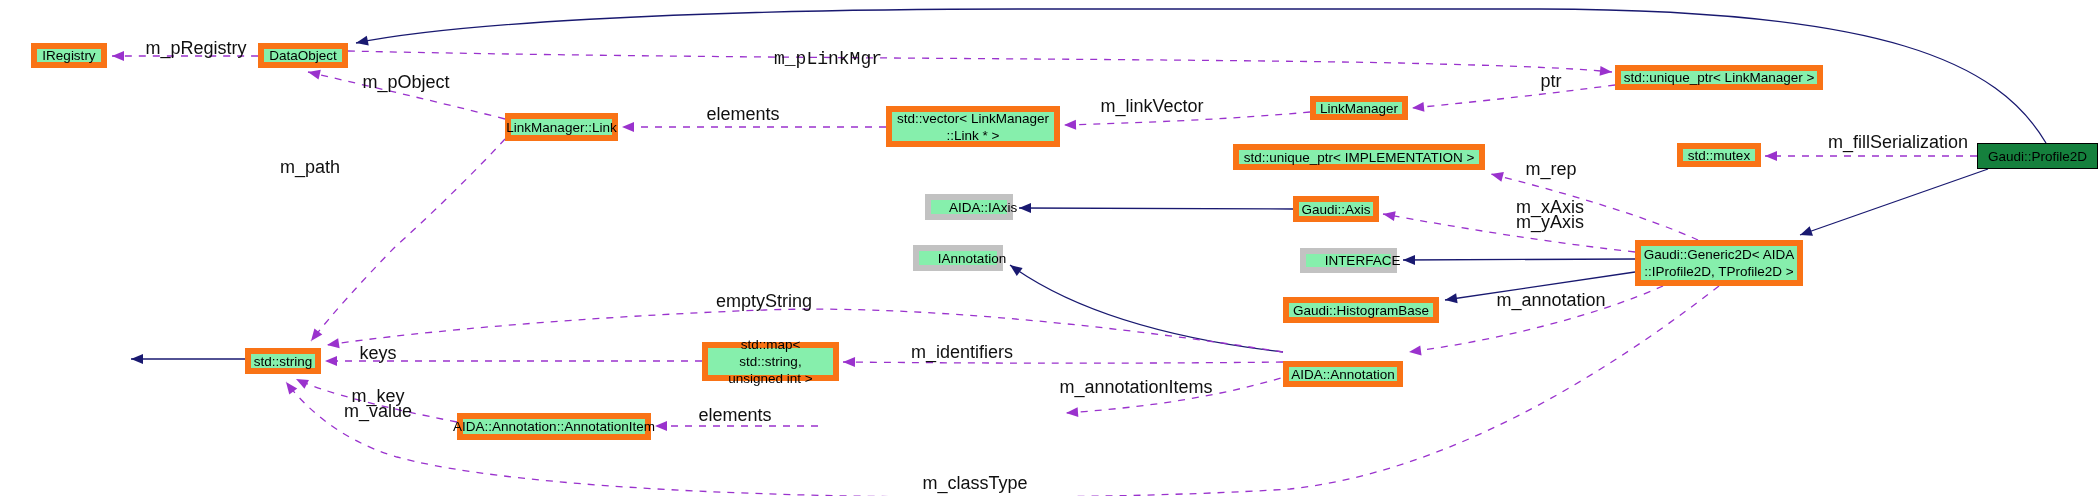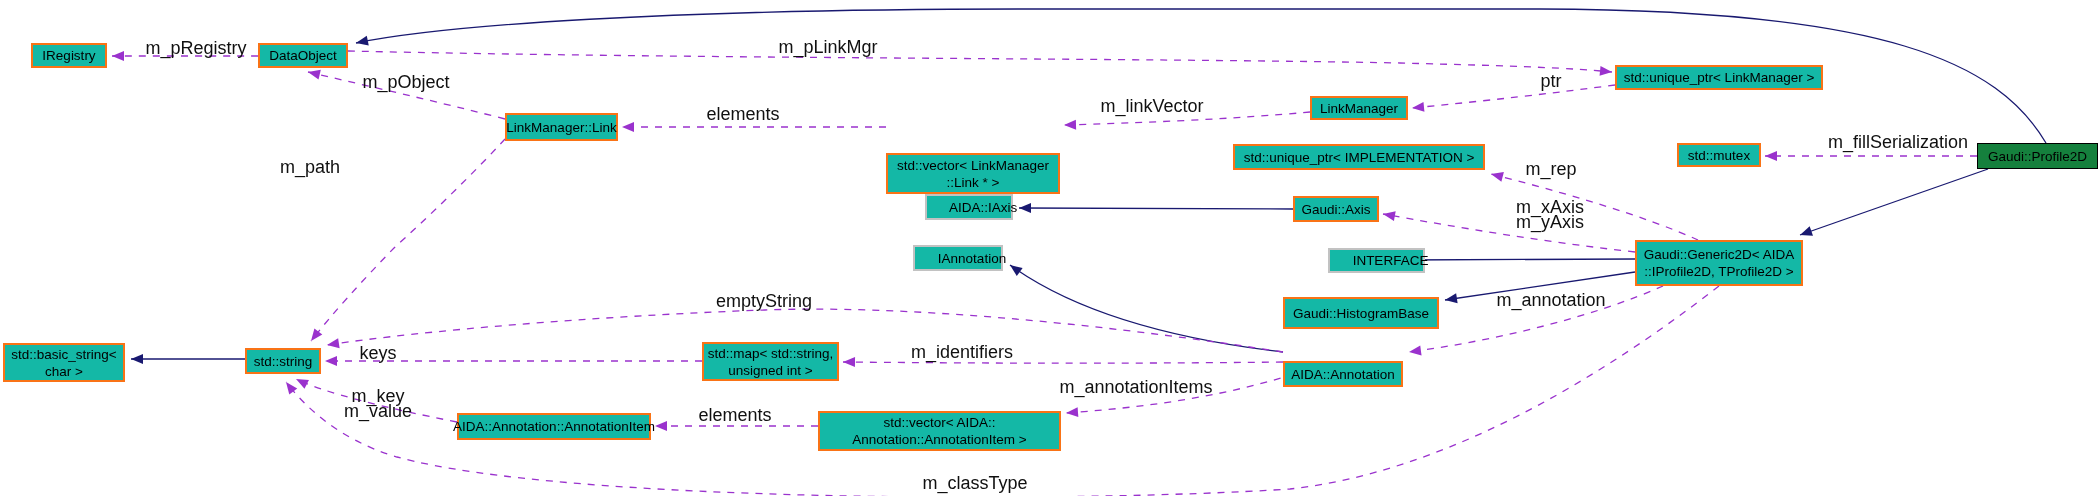--- a/index.html
+++ b/index.html
@@ -1,20 +1,20 @@
 <!DOCTYPE html>
 <html><head>
 <meta charset="utf-8">
 <style>
   html,body{margin:0;padding:0;background:#fff;}
   #stage{position:relative;width:2100px;height:496px;background:#ffffff;overflow:hidden;
          font-family:"Liberation Sans", sans-serif;}
   #edges{position:absolute;left:0;top:0;width:2100px;height:496px;}
   .node{position:absolute;display:flex;align-items:center;justify-content:center;
-        text-align:center;white-space:pre-line;background:#14b8a6;border:2px solid #f97316;
+        text-align:center;white-space:pre-line;background:#86efac;border:6px solid #f97316;
         font-size:13.5px;line-height:17px;color:#000;box-sizing:border-box;z-index:2;}
   .node.ext{border-color:#c2c2c2;padding-left:28px;}
   .node.focus{background:#15803d;border:1.5px solid #000;}
   .elabel{position:absolute;transform:translateX(-50%);font-size:18px;line-height:15px;
           color:#101010;white-space:pre-line;text-align:center;z-index:3;}
 </style>
 </head>
 <body>
 
 <div id="stage">
@@ -57,46 +57,42 @@
       <path d="M 818,426 L 655,426" marker-end="url(#au)"></path>
       <path d="M 457,422 C 385,408 322,392 296,379" marker-end="url(#au)"></path>
       <path d="M 1719,286 C 1585,390 1435,473 1290,489 C 1075,503 565,503 397,457 C 336,439 302,403 286,382" marker-end="url(#au)"></path>
       <path d="M 505,139 C 470,177 425,220 394,248 C 362,281 332,314 311,341" marker-end="url(#au)"></path>
     </g>
   </svg>
 
   <div class="node" style="left:31px;top:43px;width:76px;height:25px;">IRegistry</div>
   <div class="node" style="left:258px;top:43px;width:90px;height:25px;">DataObject</div>
   <div class="node" style="left:505px;top:113px;width:113px;height:28px;">LinkManager::Link</div>
-  <div class="node" style="left:886px;top:106px;width:174px;height:41px;margin-top:47px;">std::vector&lt; LinkManager
+  <div class="node" style="left:886px;top:106px;width:174px;height:41px;">std::vector&lt; LinkManager
 ::Link * &gt;</div>
   <div class="node" style="left:1310px;top:96px;width:98px;height:24px;">LinkManager</div>
   <div class="node" style="left:1615px;top:65px;width:208px;height:25px;">std::unique_ptr&lt; LinkManager &gt;</div>
   <div class="node" style="left:1233px;top:144px;width:252px;height:26px;">std::unique_ptr&lt; IMPLEMENTATION &gt;</div>
   <div class="node" style="left:1677px;top:143px;width:84px;height:24px;">std::mutex</div>
   <div class="node focus" style="left:1977px;top:143px;width:121px;height:26px;">Gaudi::Profile2D</div>
   <div class="node ext" style="left:925px;top:194px;width:88px;height:26px;">AIDA::IAxis</div>
   <div class="node" style="left:1293px;top:196px;width:86px;height:26px;">Gaudi::Axis</div>
   <div class="node ext" style="left:913px;top:245px;width:90px;height:26px;text-align:center;">IAnnotation</div>
-  <div class="node ext" style="left:1328px;top:248px;width:97px;height:25px;">INTERFACE</div>
+  <div class="node ext" style="left:1300px;top:248px;width:97px;height:25px;">INTERFACE</div>
   <div class="node" style="left:1635px;top:240px;width:168px;height:46px;">Gaudi::Generic2D&lt; AIDA
 ::IProfile2D, TProfile2D &gt;</div>
-  <div class="node" style="left:1283px;top:297px;width:156px;height:32px;">Gaudi::HistogramBase</div>
+  <div class="node" style="left:1283px;top:297px;width:156px;height:26px;">Gaudi::HistogramBase</div>
   <div class="node" style="left:1283px;top:348px;width:120px;height:26px;margin-top:13px;">AIDA::Annotation</div>
-  <div class="node" style="left:3px;top:343px;width:122px;height:39px;">std::basic_string&lt;
-char &gt;</div>
   <div class="node" style="left:245px;top:348px;width:76px;height:26px;">std::string</div>
   <div class="node" style="left:702px;top:342px;width:137px;height:39px;">std::map&lt; std::string,
 unsigned int &gt;</div>
   <div class="node" style="left:457px;top:413px;width:194px;height:27px;">AIDA::Annotation::AnnotationItem</div>
-  <div class="node" style="left:818px;top:411px;width:243px;height:40px;">std::vector&lt; AIDA::
-Annotation::AnnotationItem &gt;</div>
 
   <span class="elabel" style="left:196px;top:41px;">m_pRegistry</span>
-  <span class="elabel" style="left:828px;top:40px;">m_pLinkMgr</span>
+  <span class="elabel" style="left:828px;top:52px;font-family:Liberation Mono, monospace;">m_pLinkMgr</span>
   <span class="elabel" style="left:406px;top:75px;">m_pObject</span>
   <span class="elabel" style="left:743px;top:107px;">elements</span>
   <span class="elabel" style="left:1152px;top:99px;">m_linkVector</span>
   <span class="elabel" style="left:1551px;top:74px;">ptr</span>
   <span class="elabel" style="left:1898px;top:135px;">m_fillSerialization</span>
   <span class="elabel" style="left:1551px;top:162px;text-align:right;">m_rep</span>
   <span class="elabel" style="left:1550px;top:200px;">m_xAxis
 m_yAxis</span>
   <span class="elabel" style="left:310px;top:160px;">m_path</span>
   <span class="elabel" style="left:764px;top:294px;">emptyString</span>

